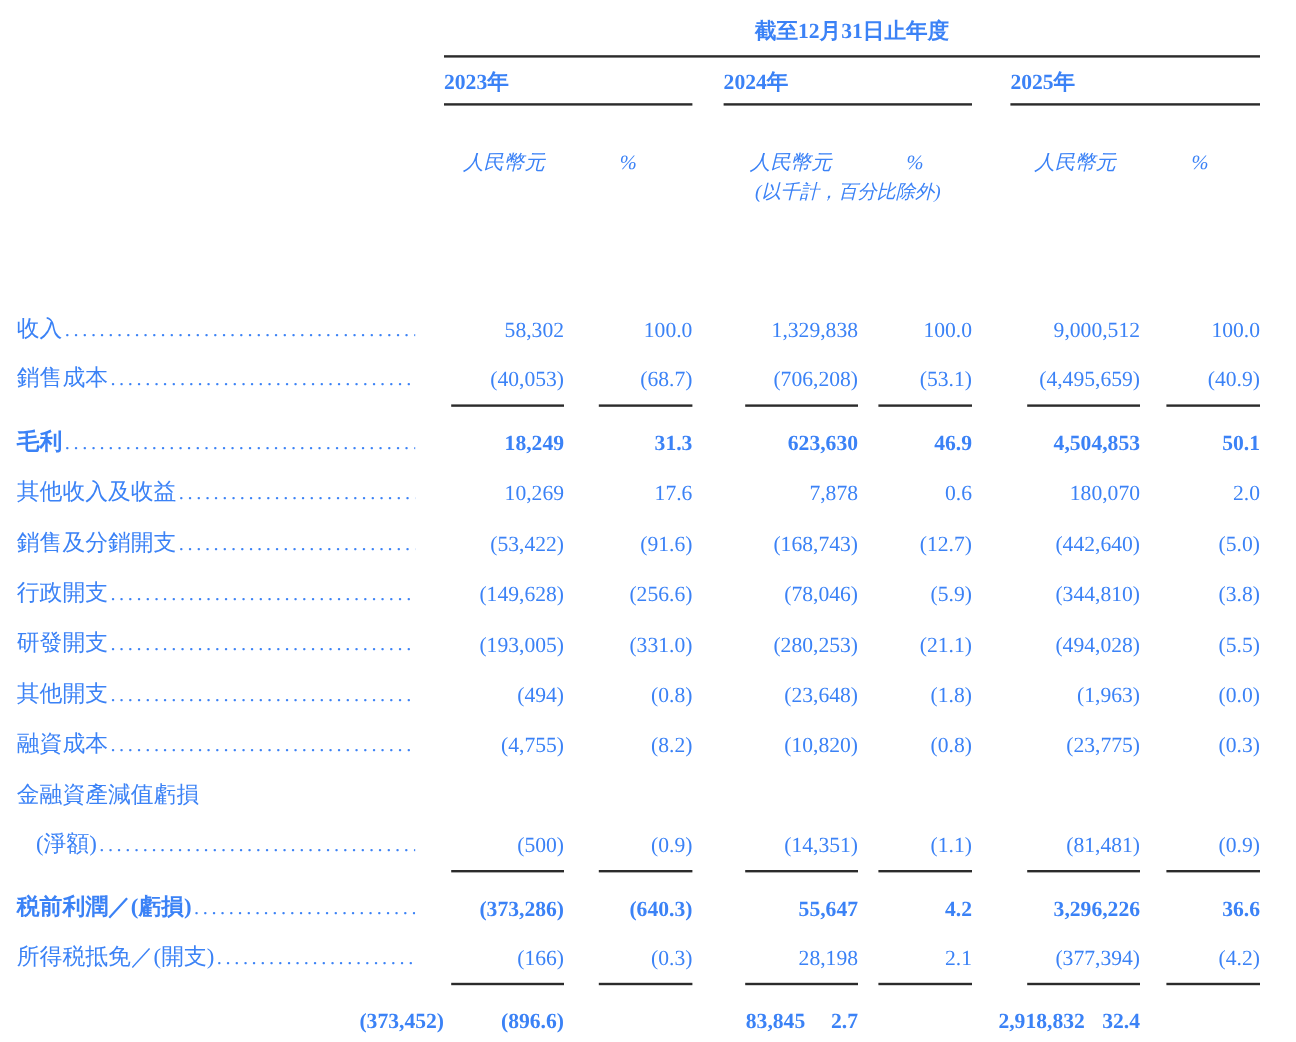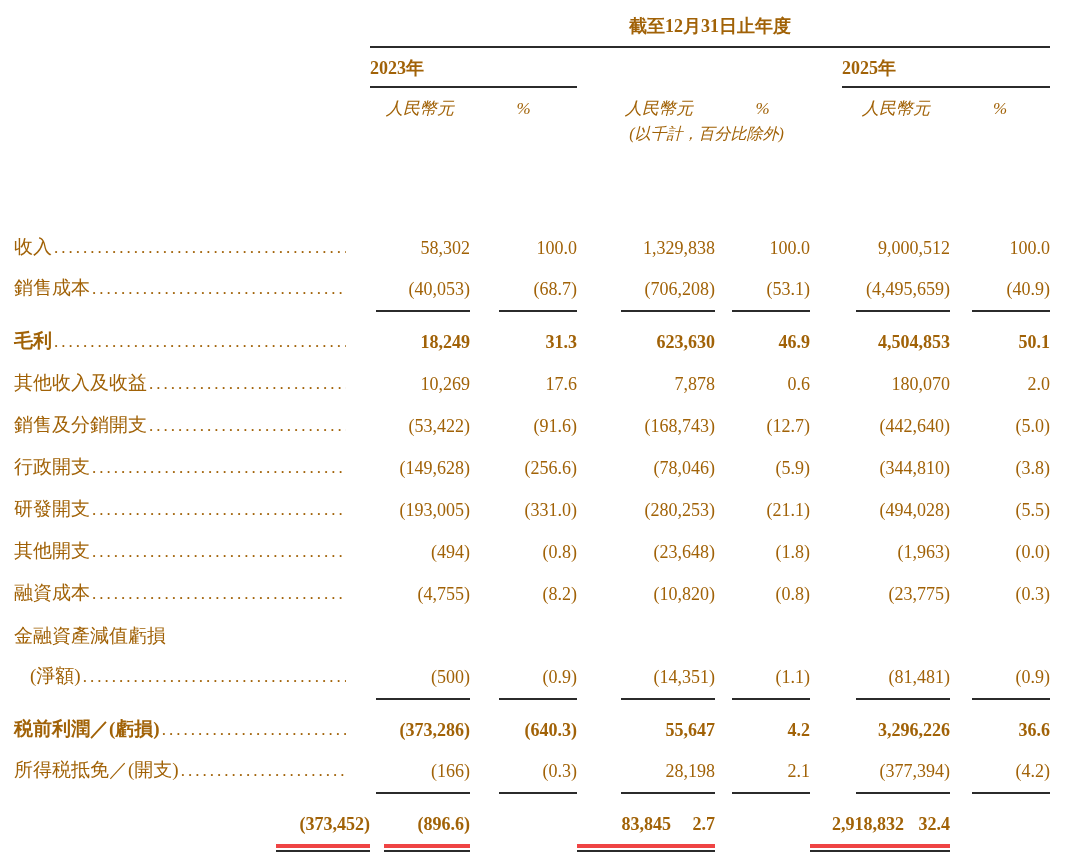--- a/index.html
+++ b/index.html
@@ -1,31 +1,31 @@
 <!DOCTYPE html>
 <html><head>
 <meta charset="utf-8">
 <style>
   html,body{margin:0;padding:0;background:#ffffff;}
   .page{
     position:relative;width:1080px;height:868px;box-sizing:border-box;
-    background:#ffffff;color:#a16207;
+    background:#ffffff;color:#3b82f6;
     padding:12px 14px 0 14px;overflow:hidden;
     font-family:"Liberation Serif","DejaVu Serif",serif;
   }
   .tg{display:grid;grid-template-columns:356px 100px 107px 26px 112px 95px 32px 108px 100px;}
 
   
   .period-row{margin-left:356px;width:680px;text-align:center;
     font-weight:bold;font-size:18px;line-height:28px;height:28px;}
   .top-rule{margin-left:356px;width:680px;border-top:2px solid #2b2b2b;margin-top:6px;}
   .yg{text-align:left;font-weight:bold;font-size:18px;line-height:24px;
     padding-top:8px;padding-bottom:6px;border-bottom:2px solid #2b2b2b;}
   .g1{grid-column:2/4}.g2{grid-column:5/7}.g3{grid-column:8/10}
-  .sh{text-align:center;font-style:italic;font-size:17px;line-height:22px;padding-top:10px;}
+  .sh{text-align:center;font-style:italic;font-size:17px;line-height:22px;padding-top:10px;margin-top:27px;}
   .p2{grid-column:2}.p3{grid-column:3}.p5{grid-column:5}.p6{grid-column:6}.p8{grid-column:8}.p9{grid-column:9}
   .note{grid-column:5/7;text-align:center;font-style:italic;font-size:16px;line-height:24px;margin-top:2px;}
   .spacer{height:72px;}
 
   
   .trow{height:42px;align-items:end;}
   .labelcell{display:flex;align-items:baseline;font-size:19px;line-height:24px;grid-column:1;}
   .lbl{white-space:nowrap;}
   .indent .lbl{padding-left:16px;}
   .dots{flex:1 1 auto;overflow:hidden;white-space:nowrap;margin:0 24px 0 2px;
@@ -50,20 +50,21 @@
 
 <div class="page">
 
   <div class="period-row">
     <span>截至12月31日止年度</span>
   </div>
   <div class="top-rule"></div>
 
   <div class="tg">
     <div class="yg g1">2023年</div>
+    <div class="yg g2">2024年</div>
     <div class="yg g3">2025年</div>
   </div>
 
   <div class="tg">
     <div class="sh p2">人民幣元</div>
     <div class="sh p3">%</div>
     <div class="sh p5">人民幣元</div>
     <div class="sh p6">%</div>
     <div class="sh p8">人民幣元</div>
     <div class="sh p9">%</div>

